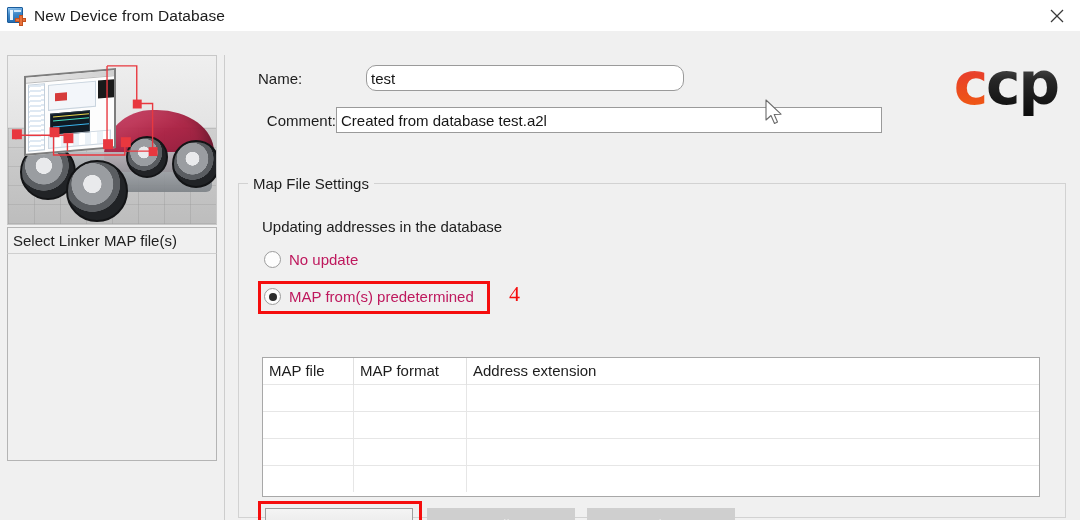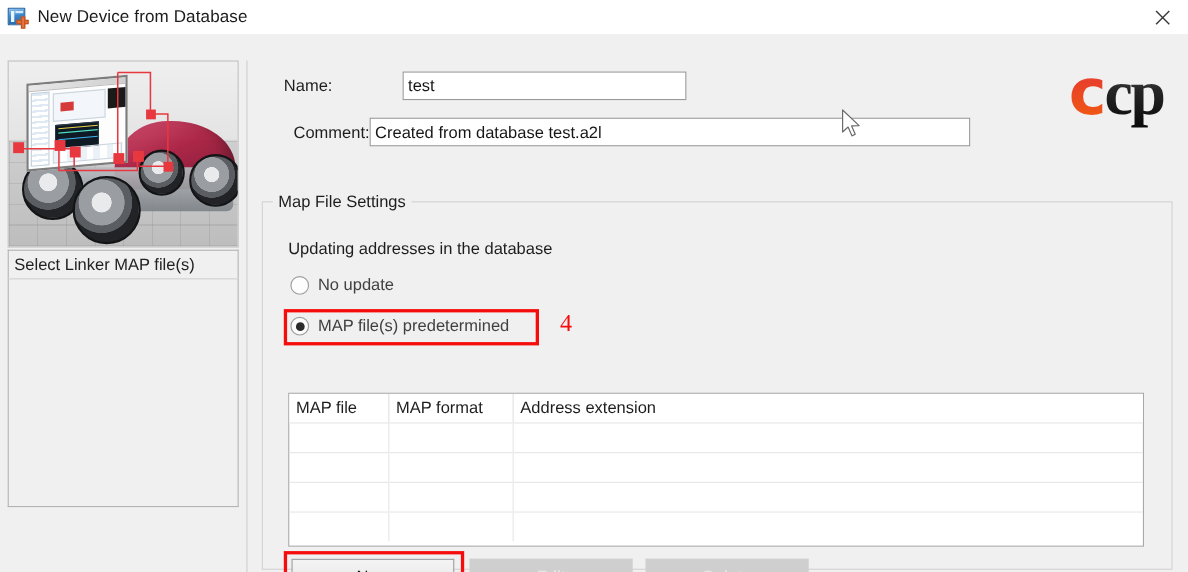--- a/index.html
+++ b/index.html
@@ -267,21 +267,21 @@
     box-sizing: border-box;
     height: 26px;
     display: flex;
     align-items: center;
     padding: 0 4px;
     font-size: 15px;
     color: #161616;
     white-space: nowrap;
     overflow: hidden;
   }
-  .tb-name    { width: 258px; }
+  .tb-name    { width: 318px; border-radius: 10px; }
   .tb-comment { width: 546px; }
 
   
   .logo {
     position: absolute;
     right: 22px; top: 24px;
     font-size: 58px;
     line-height: 58px;
     letter-spacing: -2px;
     font-weight: bold;
@@ -292,21 +292,20 @@
     background: linear-gradient(180deg,#f08e86 0%,#e8402a 35%,#f2600c 100%);
     -webkit-background-clip: text;
     background-clip: text;
     color: transparent;
   }
   .logo .cp {
     background: linear-gradient(180deg,#6e6e6e 0%,#262626 45%,#0a0a0a 100%);
     -webkit-background-clip: text;
     background-clip: text;
     color: transparent;
-    font-family: Liberation Serif, serif;
   }
 
   
   .groupbox {
     position: absolute;
     left: 238px; top: 152px;
     width: 828px; height: 335px;
     border: 1px solid #d2d2d2;
     box-sizing: border-box;
     border-top-color: #d2d2d2;
@@ -349,21 +348,21 @@
     content: "";
     position: absolute;
     left: 3.5px; top: 3.5px;
     width: 8px; height: 8px;
     border-radius: 50%;
     background: #2c2c2c;
   }
   .radio-label {
     margin-left: 8px;
     font-size: 15px;
-    color: #404040;
+    color: #be185d;
     white-space: nowrap;
   }
 
   
   .table {
     position: absolute;
     left: 262px; top: 326px;
     width: 778px; height: 140px;
     background: #ffffff;
     border: 1px solid #a8a8a8;
@@ -522,21 +521,21 @@
     <div class="groupbox"></div>
     <div class="groupbox-title">Map File Settings</div>
     <div class="group-sub">Updating addresses in the database</div>
 
     <div class="radio-row rr1">
       <span class="radio"></span>
       <span class="radio-label">No update</span>
     </div>
     <div class="radio-row rr2">
       <span class="radio checked"></span>
-      <span class="radio-label">MAP file(s) predetermined</span>
+      <span class="radio-label">MAP from(s) predetermined</span>
     </div>
 
     <div class="table">
       <table>
         <thead>
           <tr>
             <th class="c1">MAP file</th>
             <th class="c2">MAP format</th>
             <th class="c3">Address extension</th>
           </tr>

